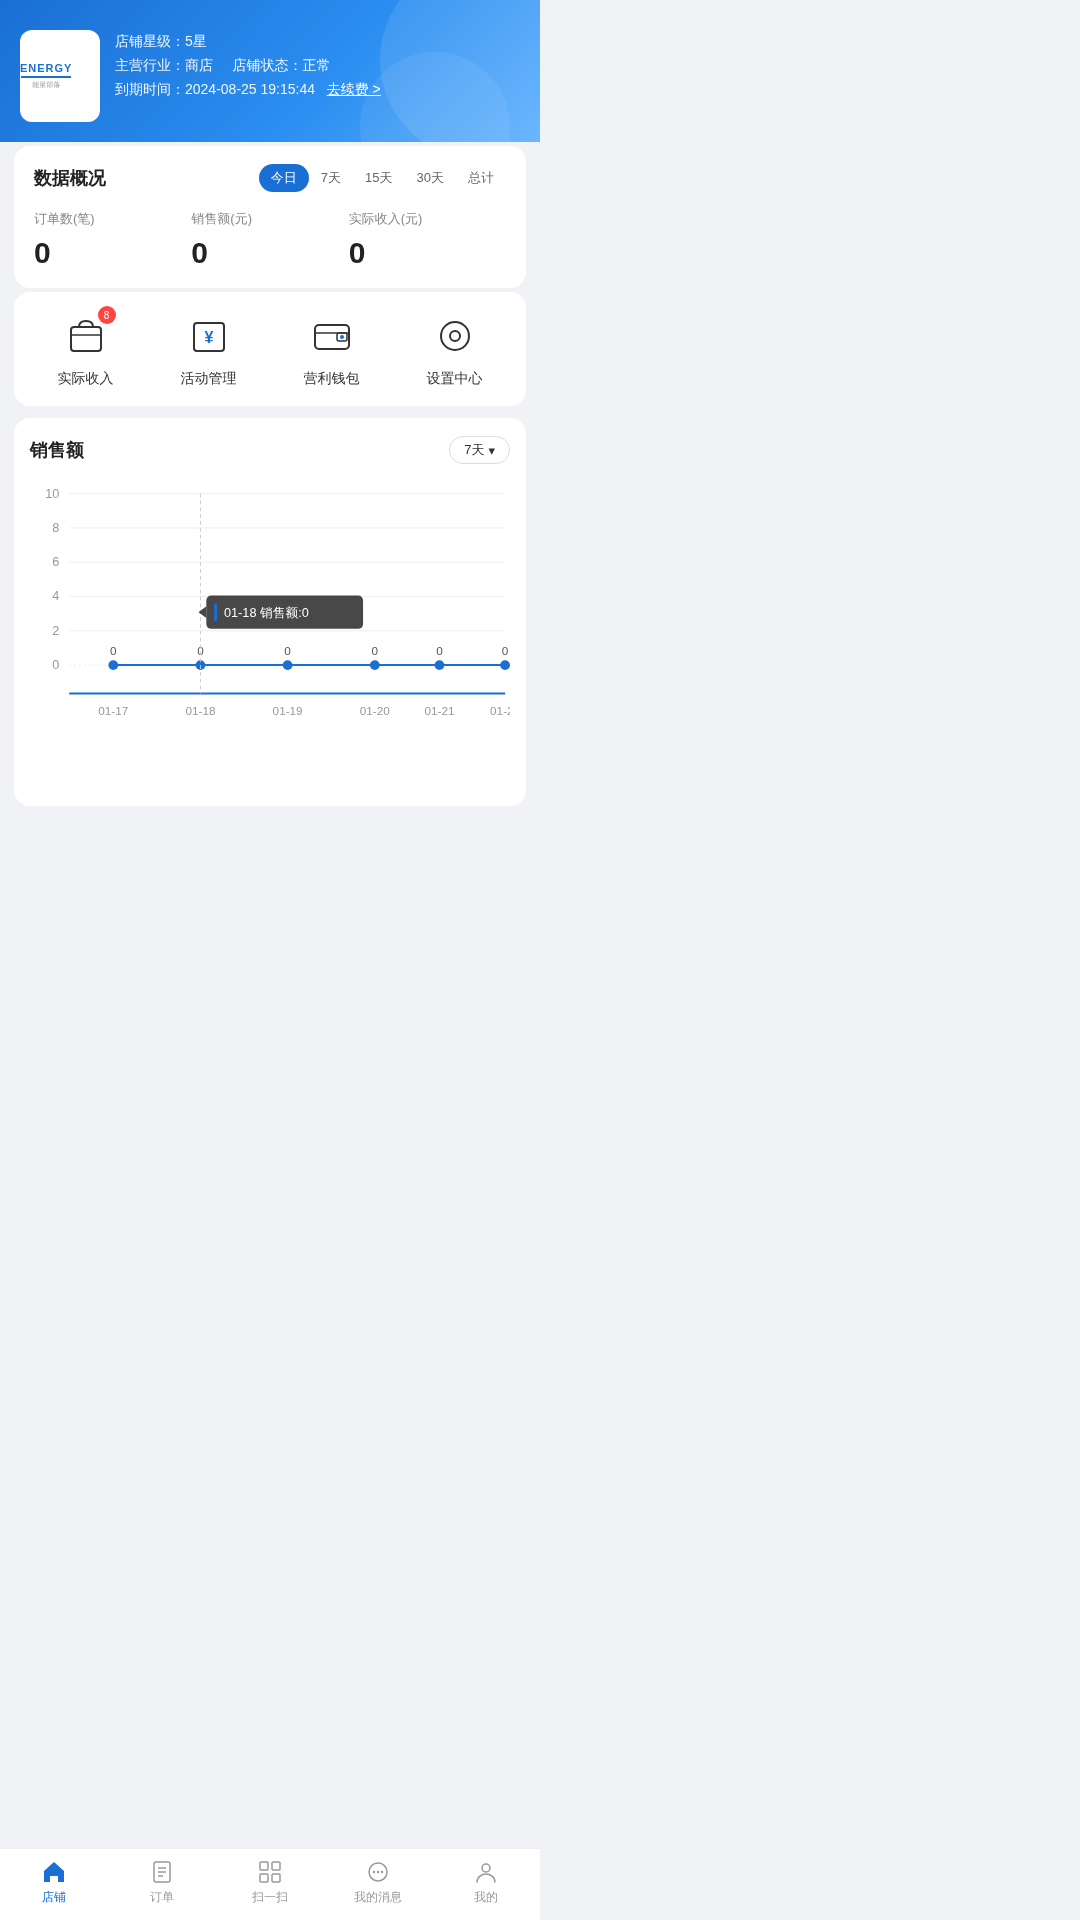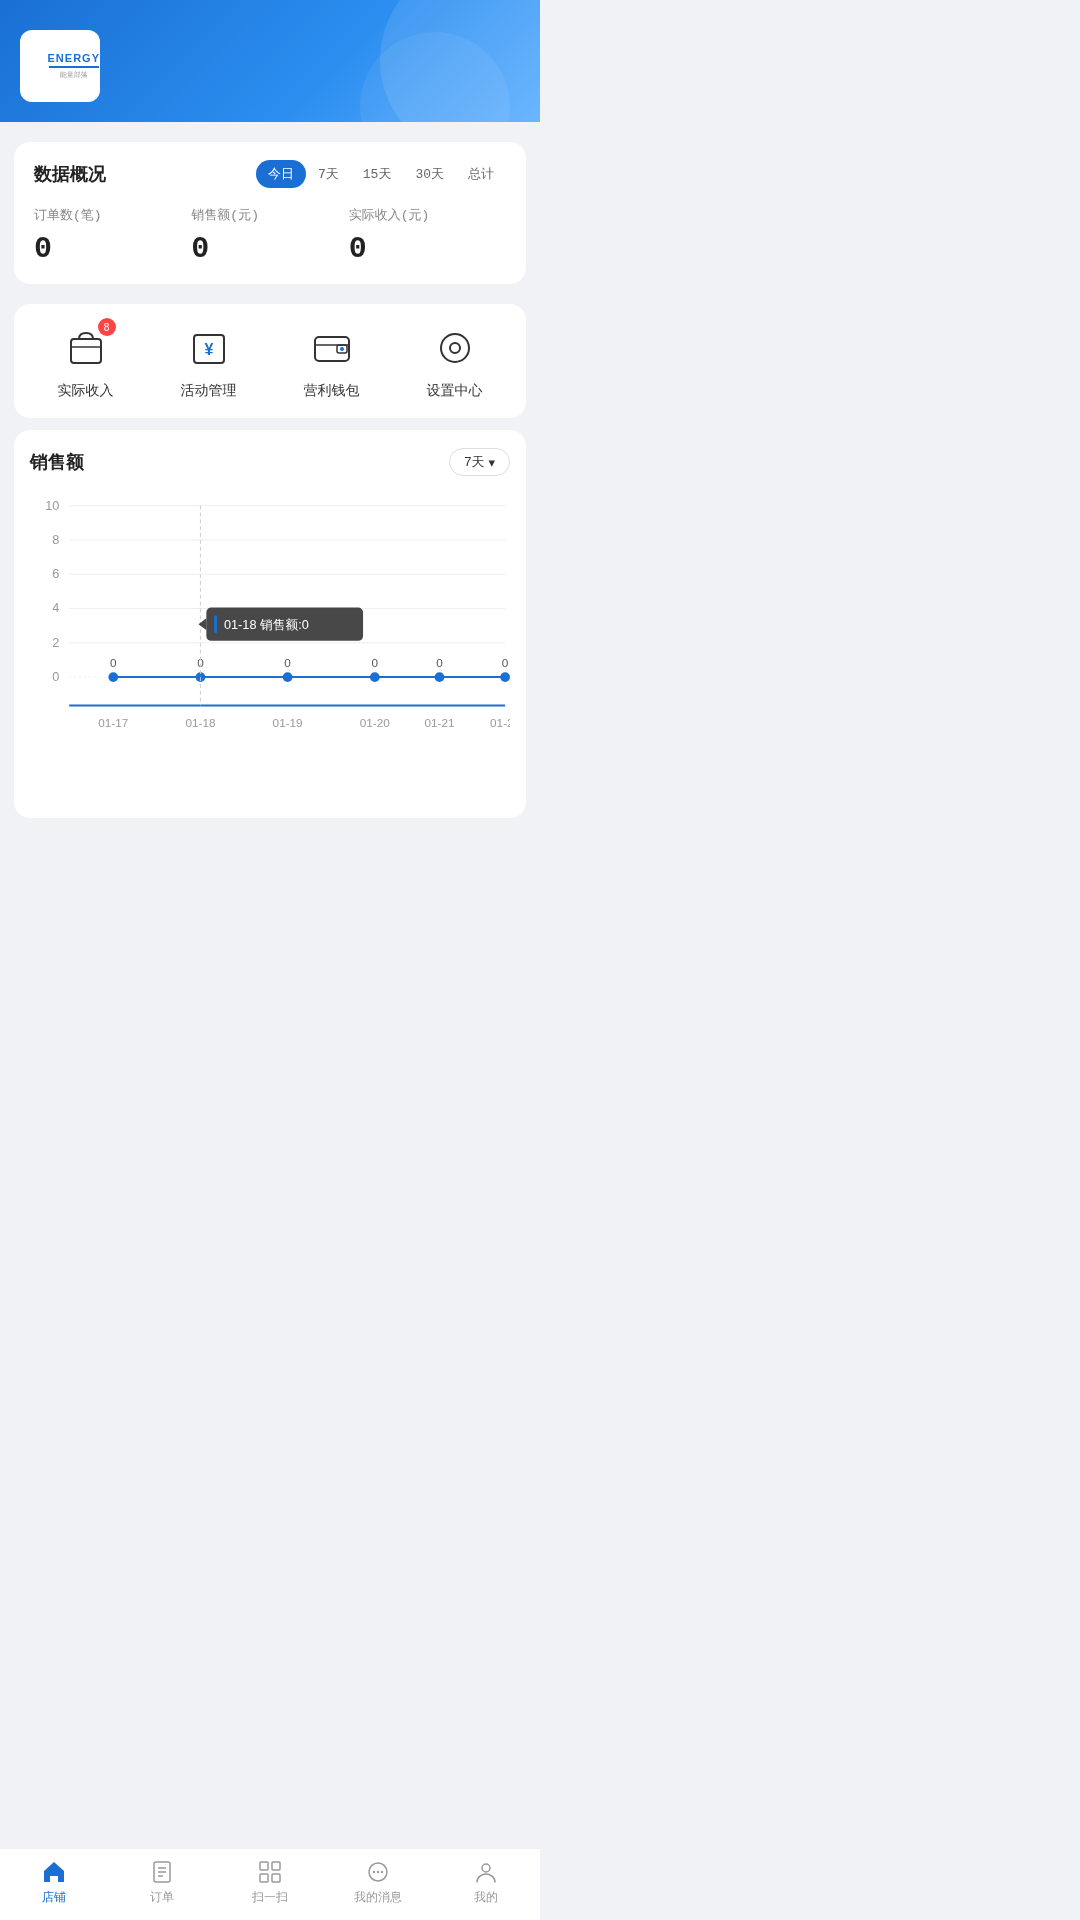--- a/index.html
+++ b/index.html
@@ -35,24 +35,24 @@
       border-radius: 50%;
       background: rgba(255,255,255,0.07);
     }
 
     .header-top {
       display: flex;
       align-items: flex-start;
       gap: 15px;
     }
     .store-logo {
-      width: 80px; height: 72px;
+      width: 80px; height: 92px;
       background: #fff;
       border-radius: 12px;
-      display: flex; align-items: center; justify-content: flex-end;
+      display: flex; align-items: center; justify-content: flex-start;
       flex-shrink: 0;
       overflow: hidden;
     }
     .store-logo-inner {
       text-align: center;
     }
     .logo-text-energy {
       font-size: 11px;
       font-weight: 700;
       color: #1a6fd4;
@@ -108,23 +108,22 @@
     }
     .renew-link {
       color: #fff;
       text-decoration: underline;
     }
 
     
     .card {
       background: #fff;
       border-radius: 16px;
-      margin: 20px 14px;
+      margin: 4px 14px;
       padding: 18px 20px;
-      font-family: Liberation Mono, monospace;
     }
 
     .stats-header {
       display: flex;
       align-items: center;
       justify-content: space-between;
       margin-bottom: 18px;
     }
     .stats-title {
       font-size: 18px;
@@ -279,20 +278,35 @@
   <div class="header">
     <div class="header-top">
       <div class="store-logo">
         <div class="store-logo-inner">
           <div class="logo-text-energy">ENERGY</div>
           <div class="logo-underline"></div>
           <div class="logo-sub">能量部落</div>
         </div>
       </div>
       <div class="store-info">
+        <div class="store-meta">
+          <div>
+            <span>店铺星级：</span><span>5星</span>
+          </div>
+          <div>
+            <span>主营行业：</span><span>商店</span>
+            &nbsp;&nbsp;&nbsp;
+            <span>店铺状态：</span><span>正常</span>
+          </div>
+          <div>
+            <span>到期时间：</span><span>2024-08-25 19:15:44</span>
+            &nbsp;
+            <span class="renew-link">去续费 &gt;</span>
+          </div>
+        </div>
       </div>
     </div>
   </div>
 
   <div class="card">
     <div class="stats-header">
       <span class="stats-title">数据概况</span>
       <div class="period-tabs">
         <span class="period-tab active">今日</span>
         <span class="period-tab">7天</span>

